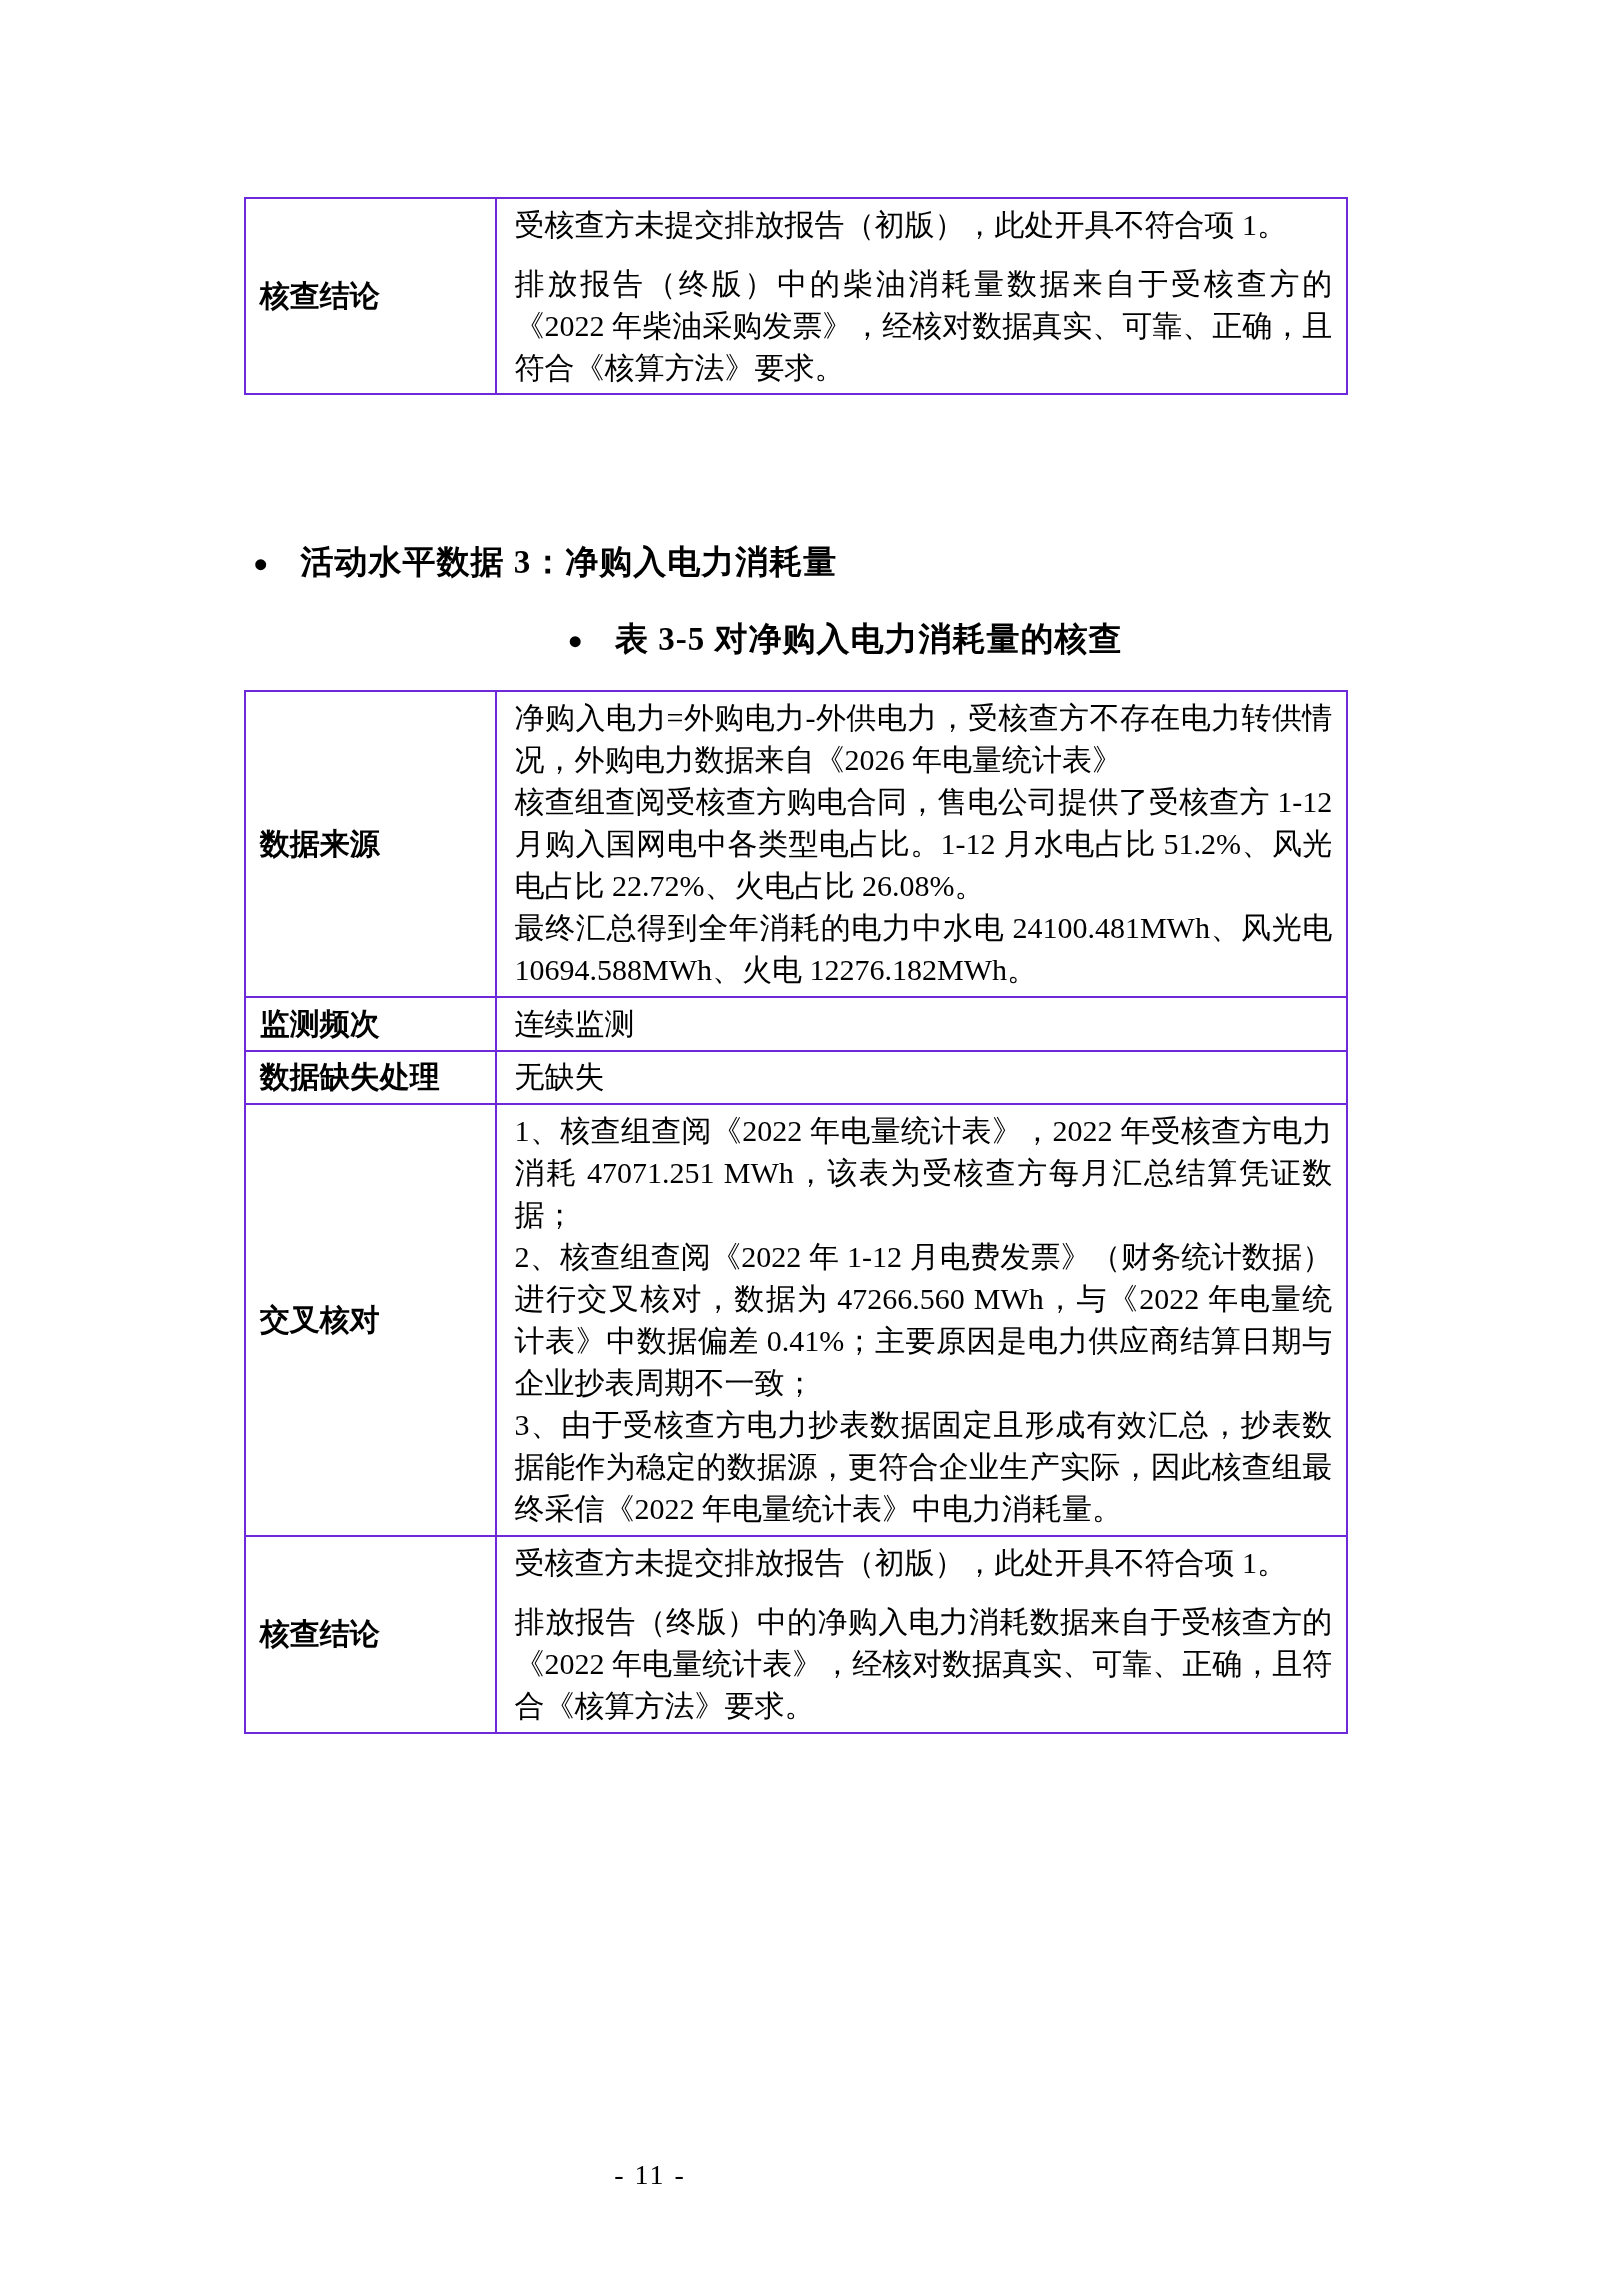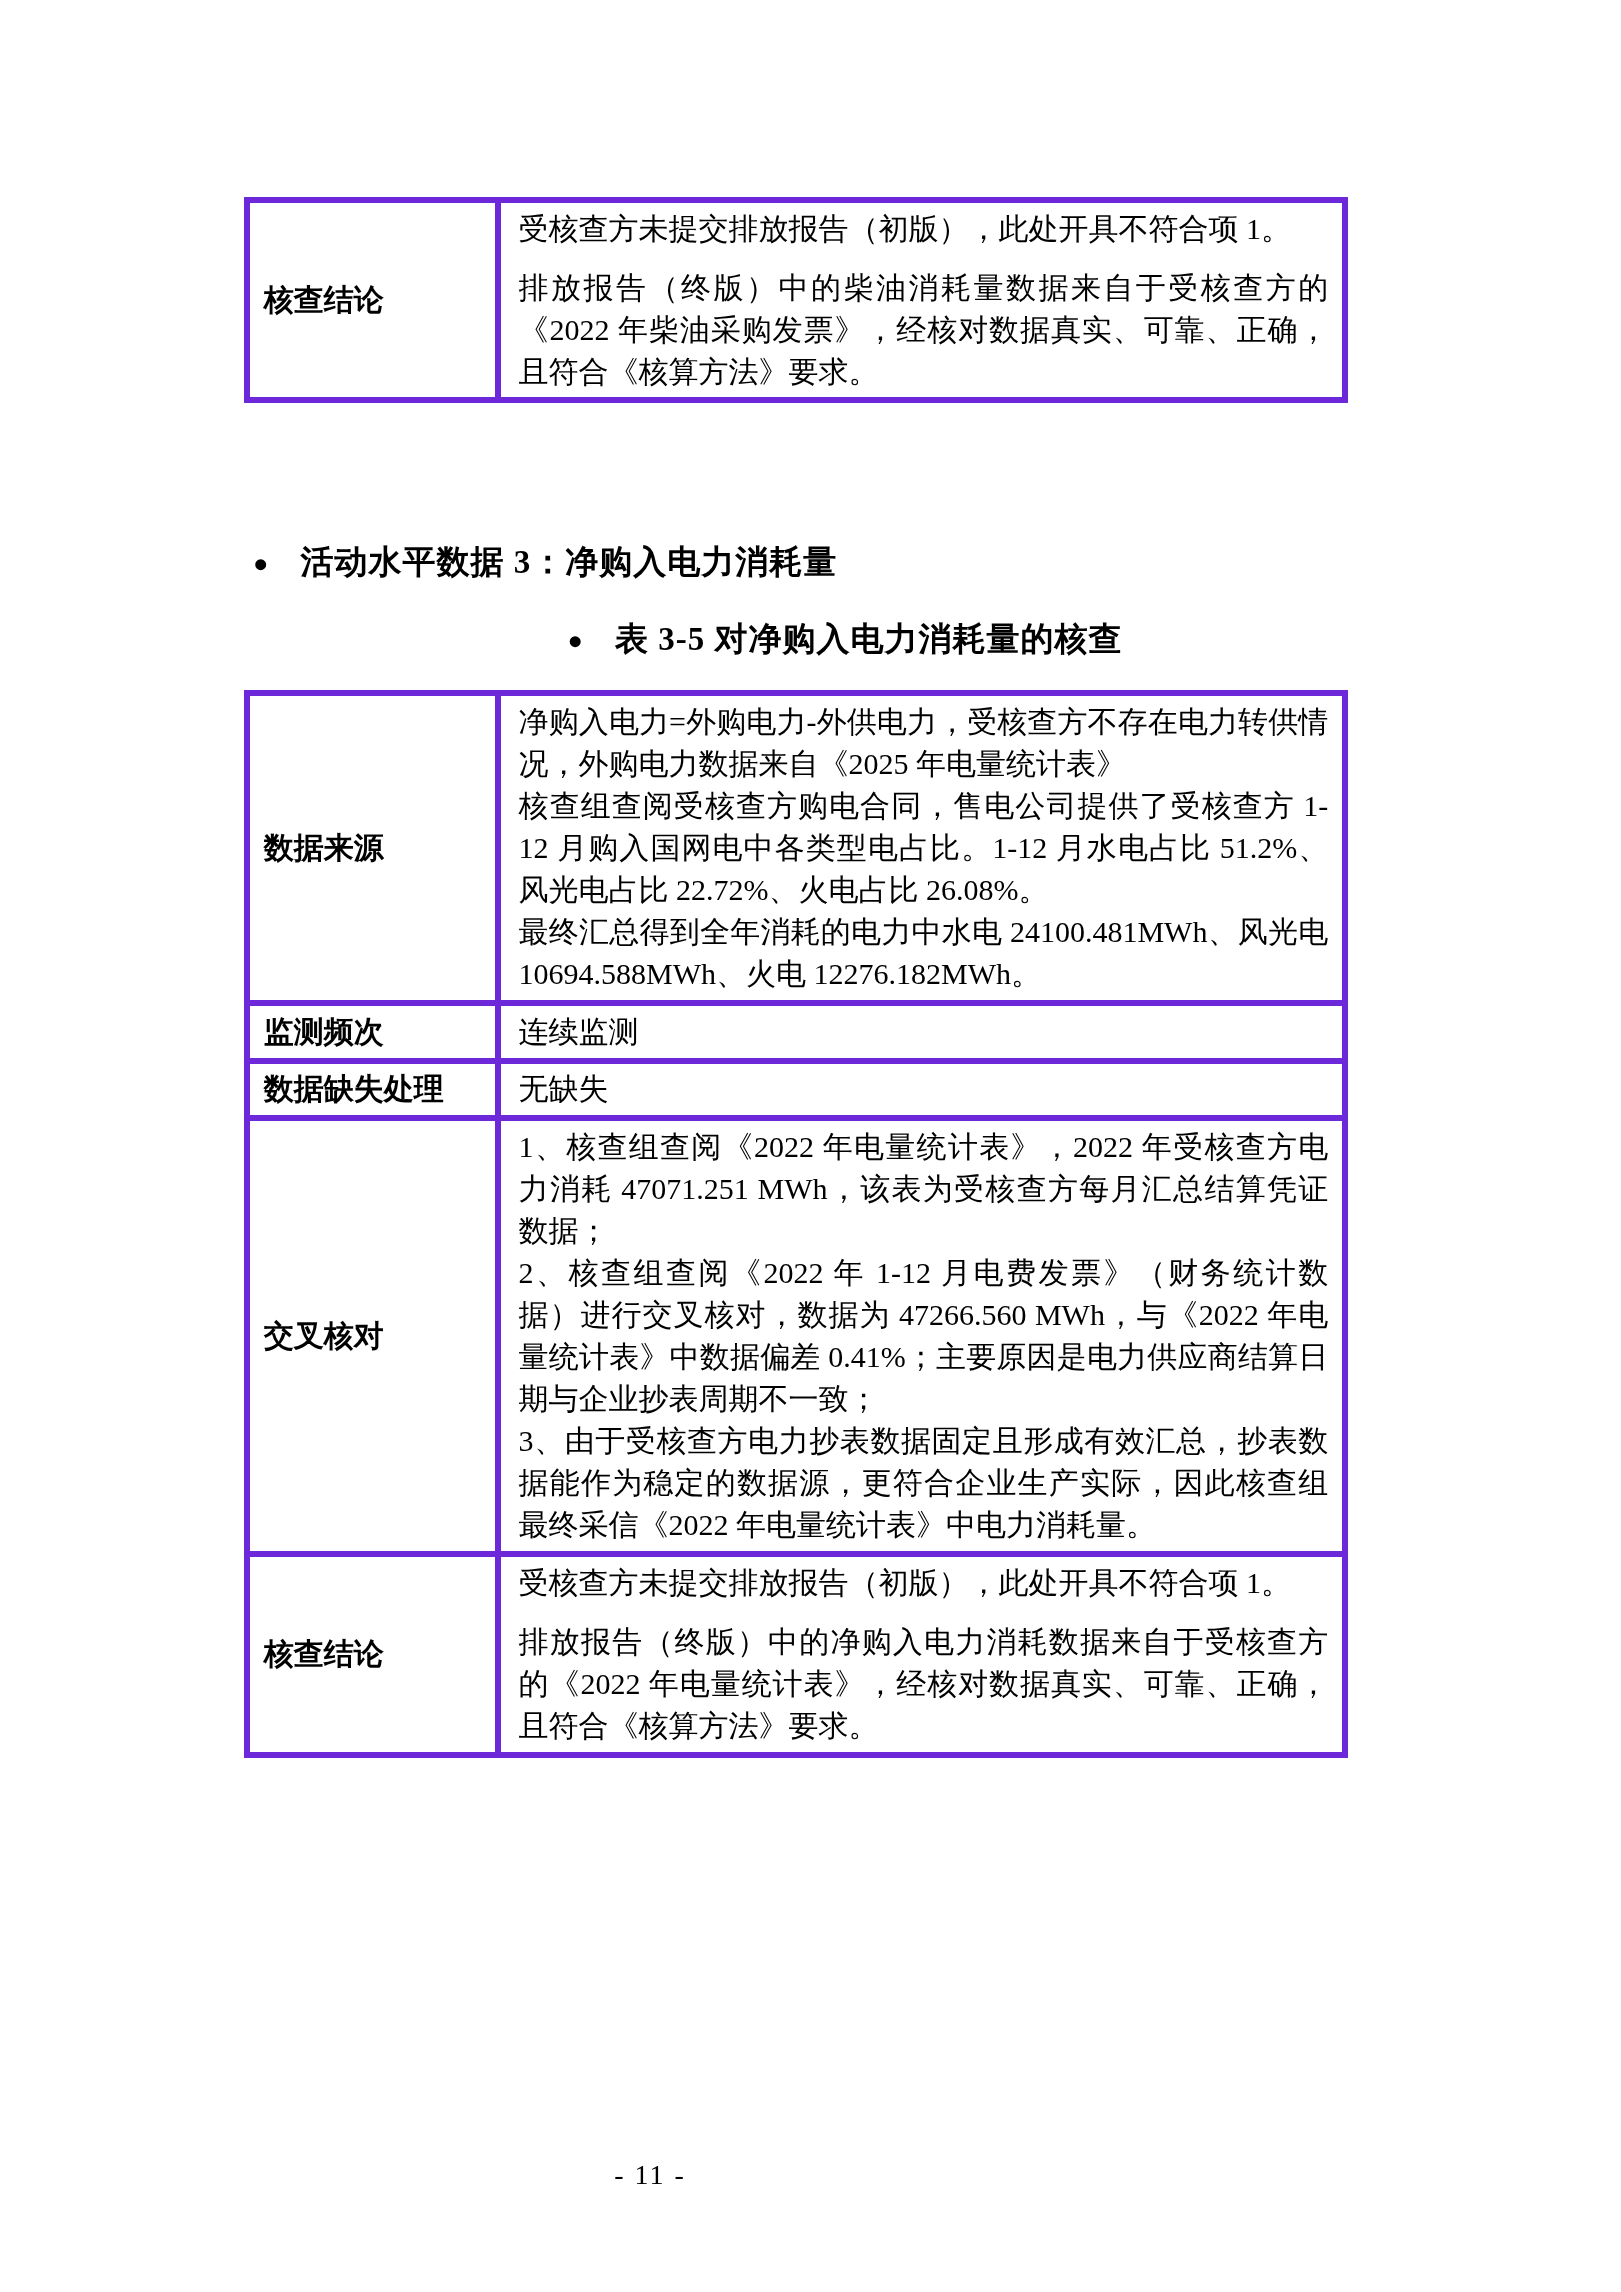--- a/index.html
+++ b/index.html
@@ -25,21 +25,21 @@
   
   table.doc-table {
     position: absolute;
     left: 244px;
     width: 1104px;
     border-collapse: collapse;
     table-layout: fixed;
     border: 2.9px solid #000000;
   }
   table.doc-table td {
-    border: 6px solid #6d28d9;
+    border: 2px solid #6d28d9;
     vertical-align: middle;
     font-size: 30px;
     line-height: 42px;
   }
   td.label-cell {
     font-weight: bold;
     padding: 4.9px 9.8px 4.9px 13.7px;
     text-align: left;
   }
   td.content-cell {
@@ -130,21 +130,21 @@
 
   <table class="doc-table" id="main-table">
     <colgroup>
         <col style="width:251px">
         <col>
       </colgroup>
     <tbody>
         <tr>
           <td class="label-cell">数据来源</td>
           <td class="content-cell">
-            <p>净购入电力=外购电力-外供电力，受核查方不存在电力转供情况，外购电力数据来自《2025 年电量统计表》</p>
+            <p>净购入电力=外购电力-外供电力，受核查方不存在电力转供情况，外购电力数据来自《2026 年电量统计表》</p>
             <p>核查组查阅受核查方购电合同，售电公司提供了受核查方 1-12 月购入国网电中各类型电占比。1-12 月水电占比 51.2%、风光电占比 22.72%、火电占比 26.08%。</p>
             <p>最终汇总得到全年消耗的电力中水电 24100.481MWh、风光电 10694.588MWh、火电 12276.182MWh。</p>
           </td>
         </tr>
         <tr>
           <td class="label-cell">监测频次</td>
           <td class="content-cell">
             <p>连续监测</p>
           </td>
         </tr>

